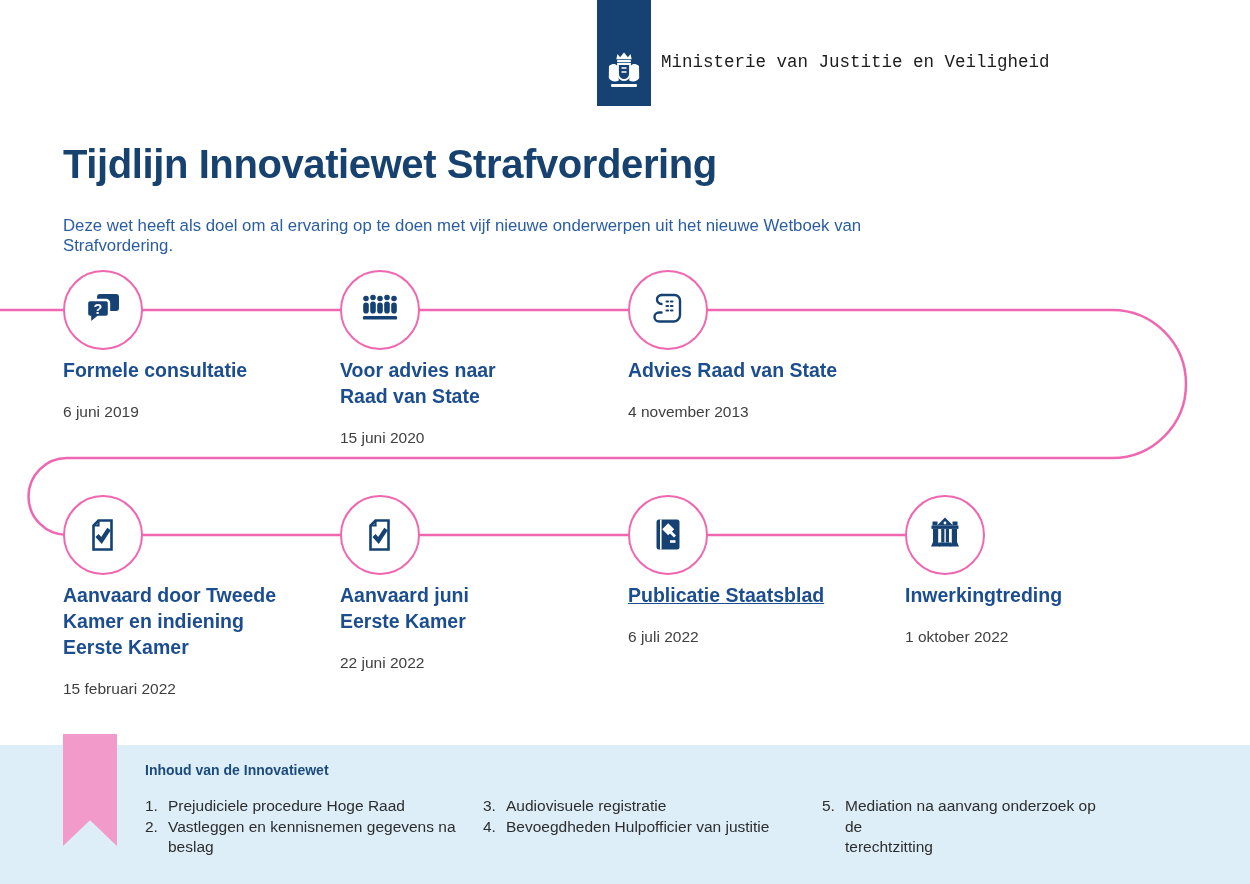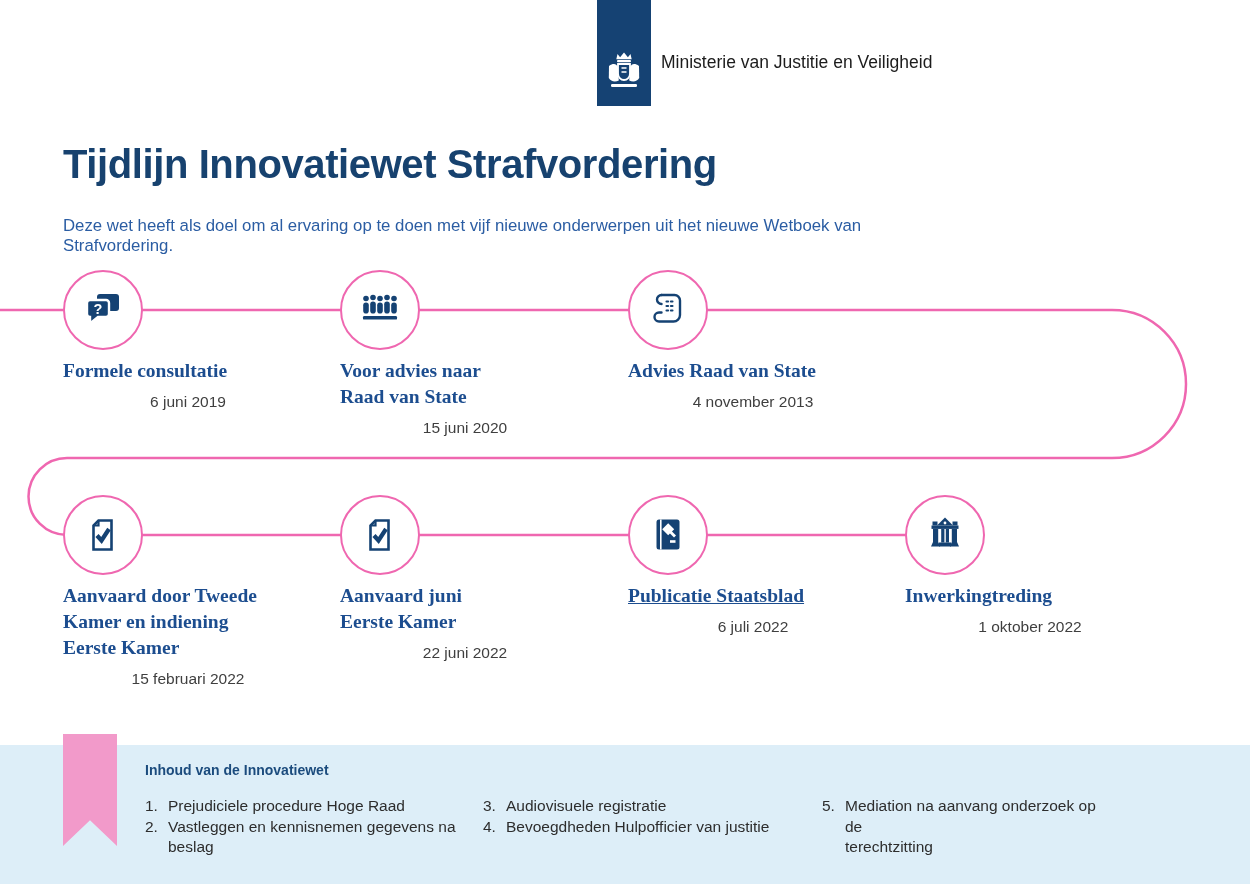--- a/index.html
+++ b/index.html
@@ -5,45 +5,45 @@
   html,body{margin:0;padding:0;background:#ffffff;}
   .canvas{
     position:relative;width:1250px;height:884px;background:#ffffff;overflow:hidden;
     font-family:"Liberation Sans",sans-serif;
   }
   
   .logo-bar{position:absolute;left:597px;top:0;width:54px;height:106px;background:#154273;}
   .logo-bar svg{position:absolute;left:6px;top:48px;}
   .ministry-name{
     position:absolute;left:661px;top:52px;
-    font-family:Liberation Sans, sans-serif;font-size:17.5px;color:#1c1c1c;
+    font-family:Liberation Mono, monospace;font-size:17.5px;color:#1c1c1c;
   }
   
   .page-title{
     position:absolute;left:63px;top:142px;width:900px;
     font-size:40px;font-weight:bold;color:#17426f;letter-spacing:-0.4px;
   }
   .page-intro{
     position:absolute;left:63px;top:216px;width:900px;
     font-size:16.8px;color:#2b5da3;
   }
   
   .connector{position:absolute;left:0;top:0;}
   .milestone{position:absolute;width:250px;}
   .circle{
     width:80px;height:80px;border-radius:50%;background:#ffffff;
     border:2.5px solid #ef67b0;box-sizing:border-box;
     display:flex;align-items:center;justify-content:center;position:relative;z-index:2;
   }
   .m-title{
     margin-top:8px;font-size:19.5px;font-weight:bold;color:#1c4d8f;
-    line-height:1.33;white-space:pre-line;font-family:Liberation Serif, serif;
+    line-height:1.33;white-space:pre-line;
   }
   .m-title.link{text-decoration:underline;cursor:pointer;}
-  .m-date{margin-top:9px;font-size:15.5px;color:#3f3f3f;text-align:center;}
+  .m-date{margin-top:19px;font-size:15.5px;color:#3f3f3f;}
   
   .panel{position:absolute;left:0;top:745px;width:1250px;height:139px;background:#ddeef8;}
   .bookmark{
     position:absolute;left:63px;top:734px;width:54px;height:112px;background:#f29aca;
     clip-path:polygon(0 0,100% 0,100% 100%,50% 77%,0 100%);z-index:3;
   }
   .panel-heading{
     position:absolute;left:145px;top:762px;
     font-size:14px;font-weight:bold;color:#1b4b7d;
   }

